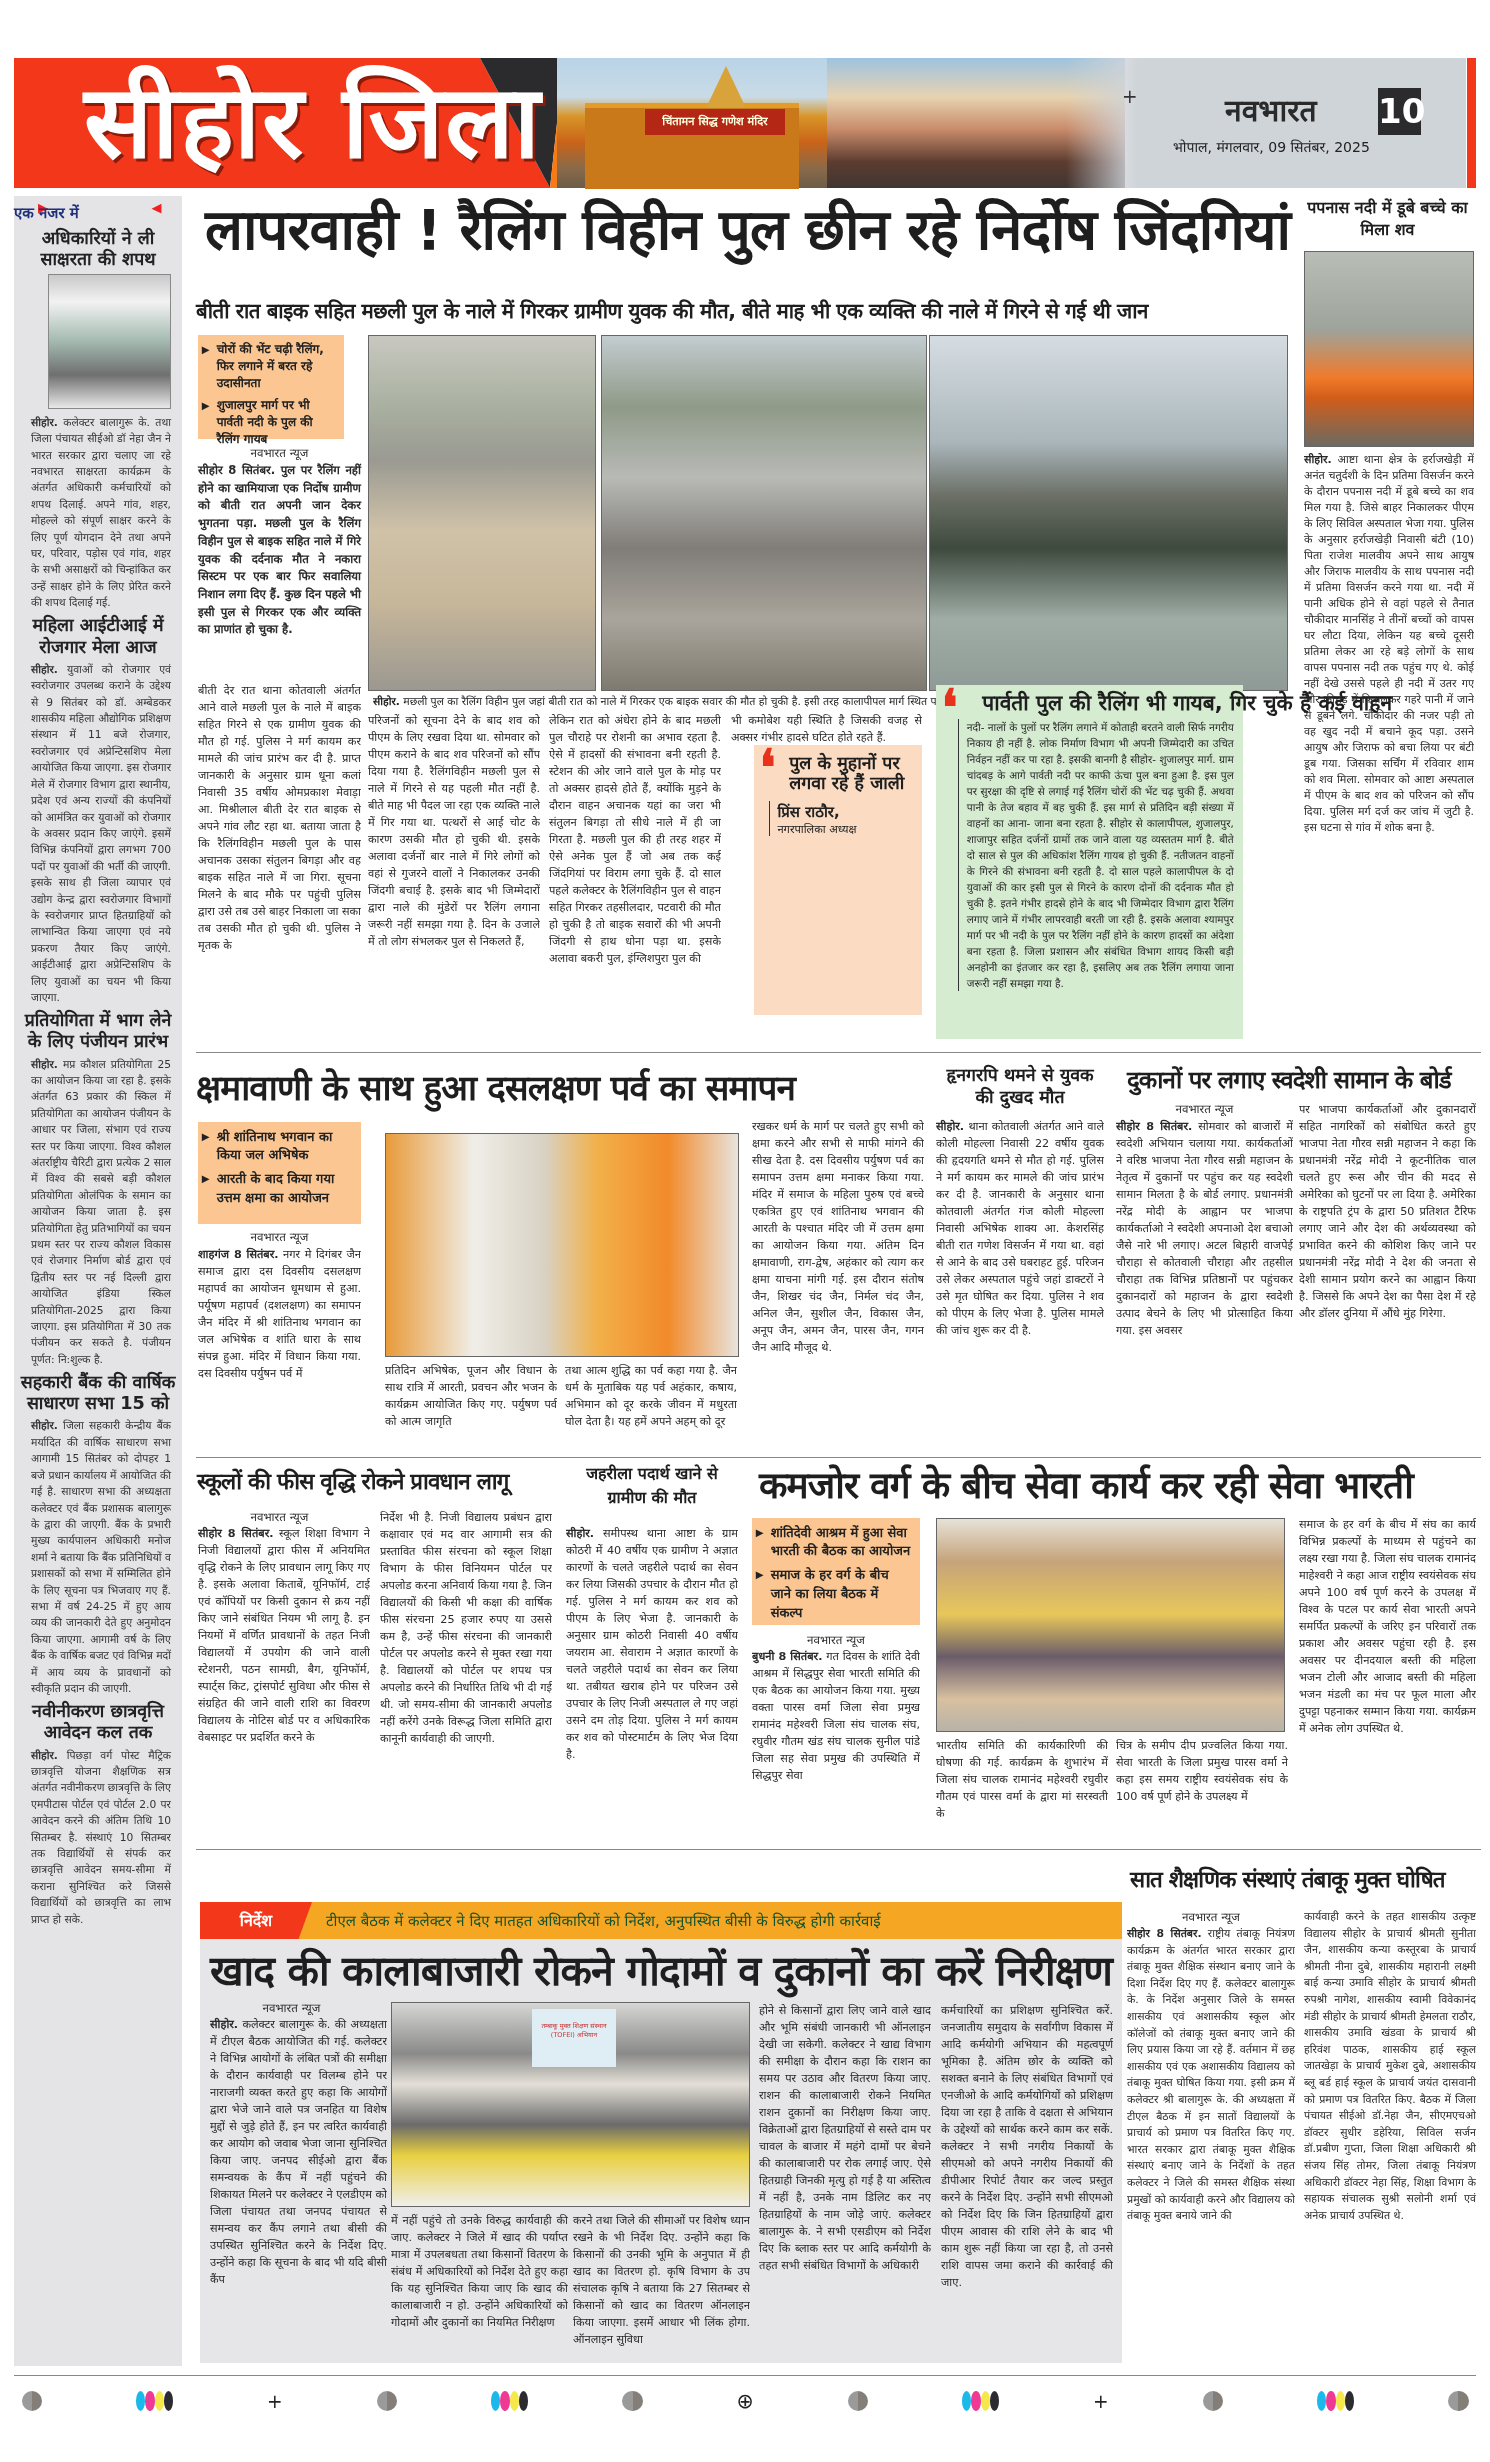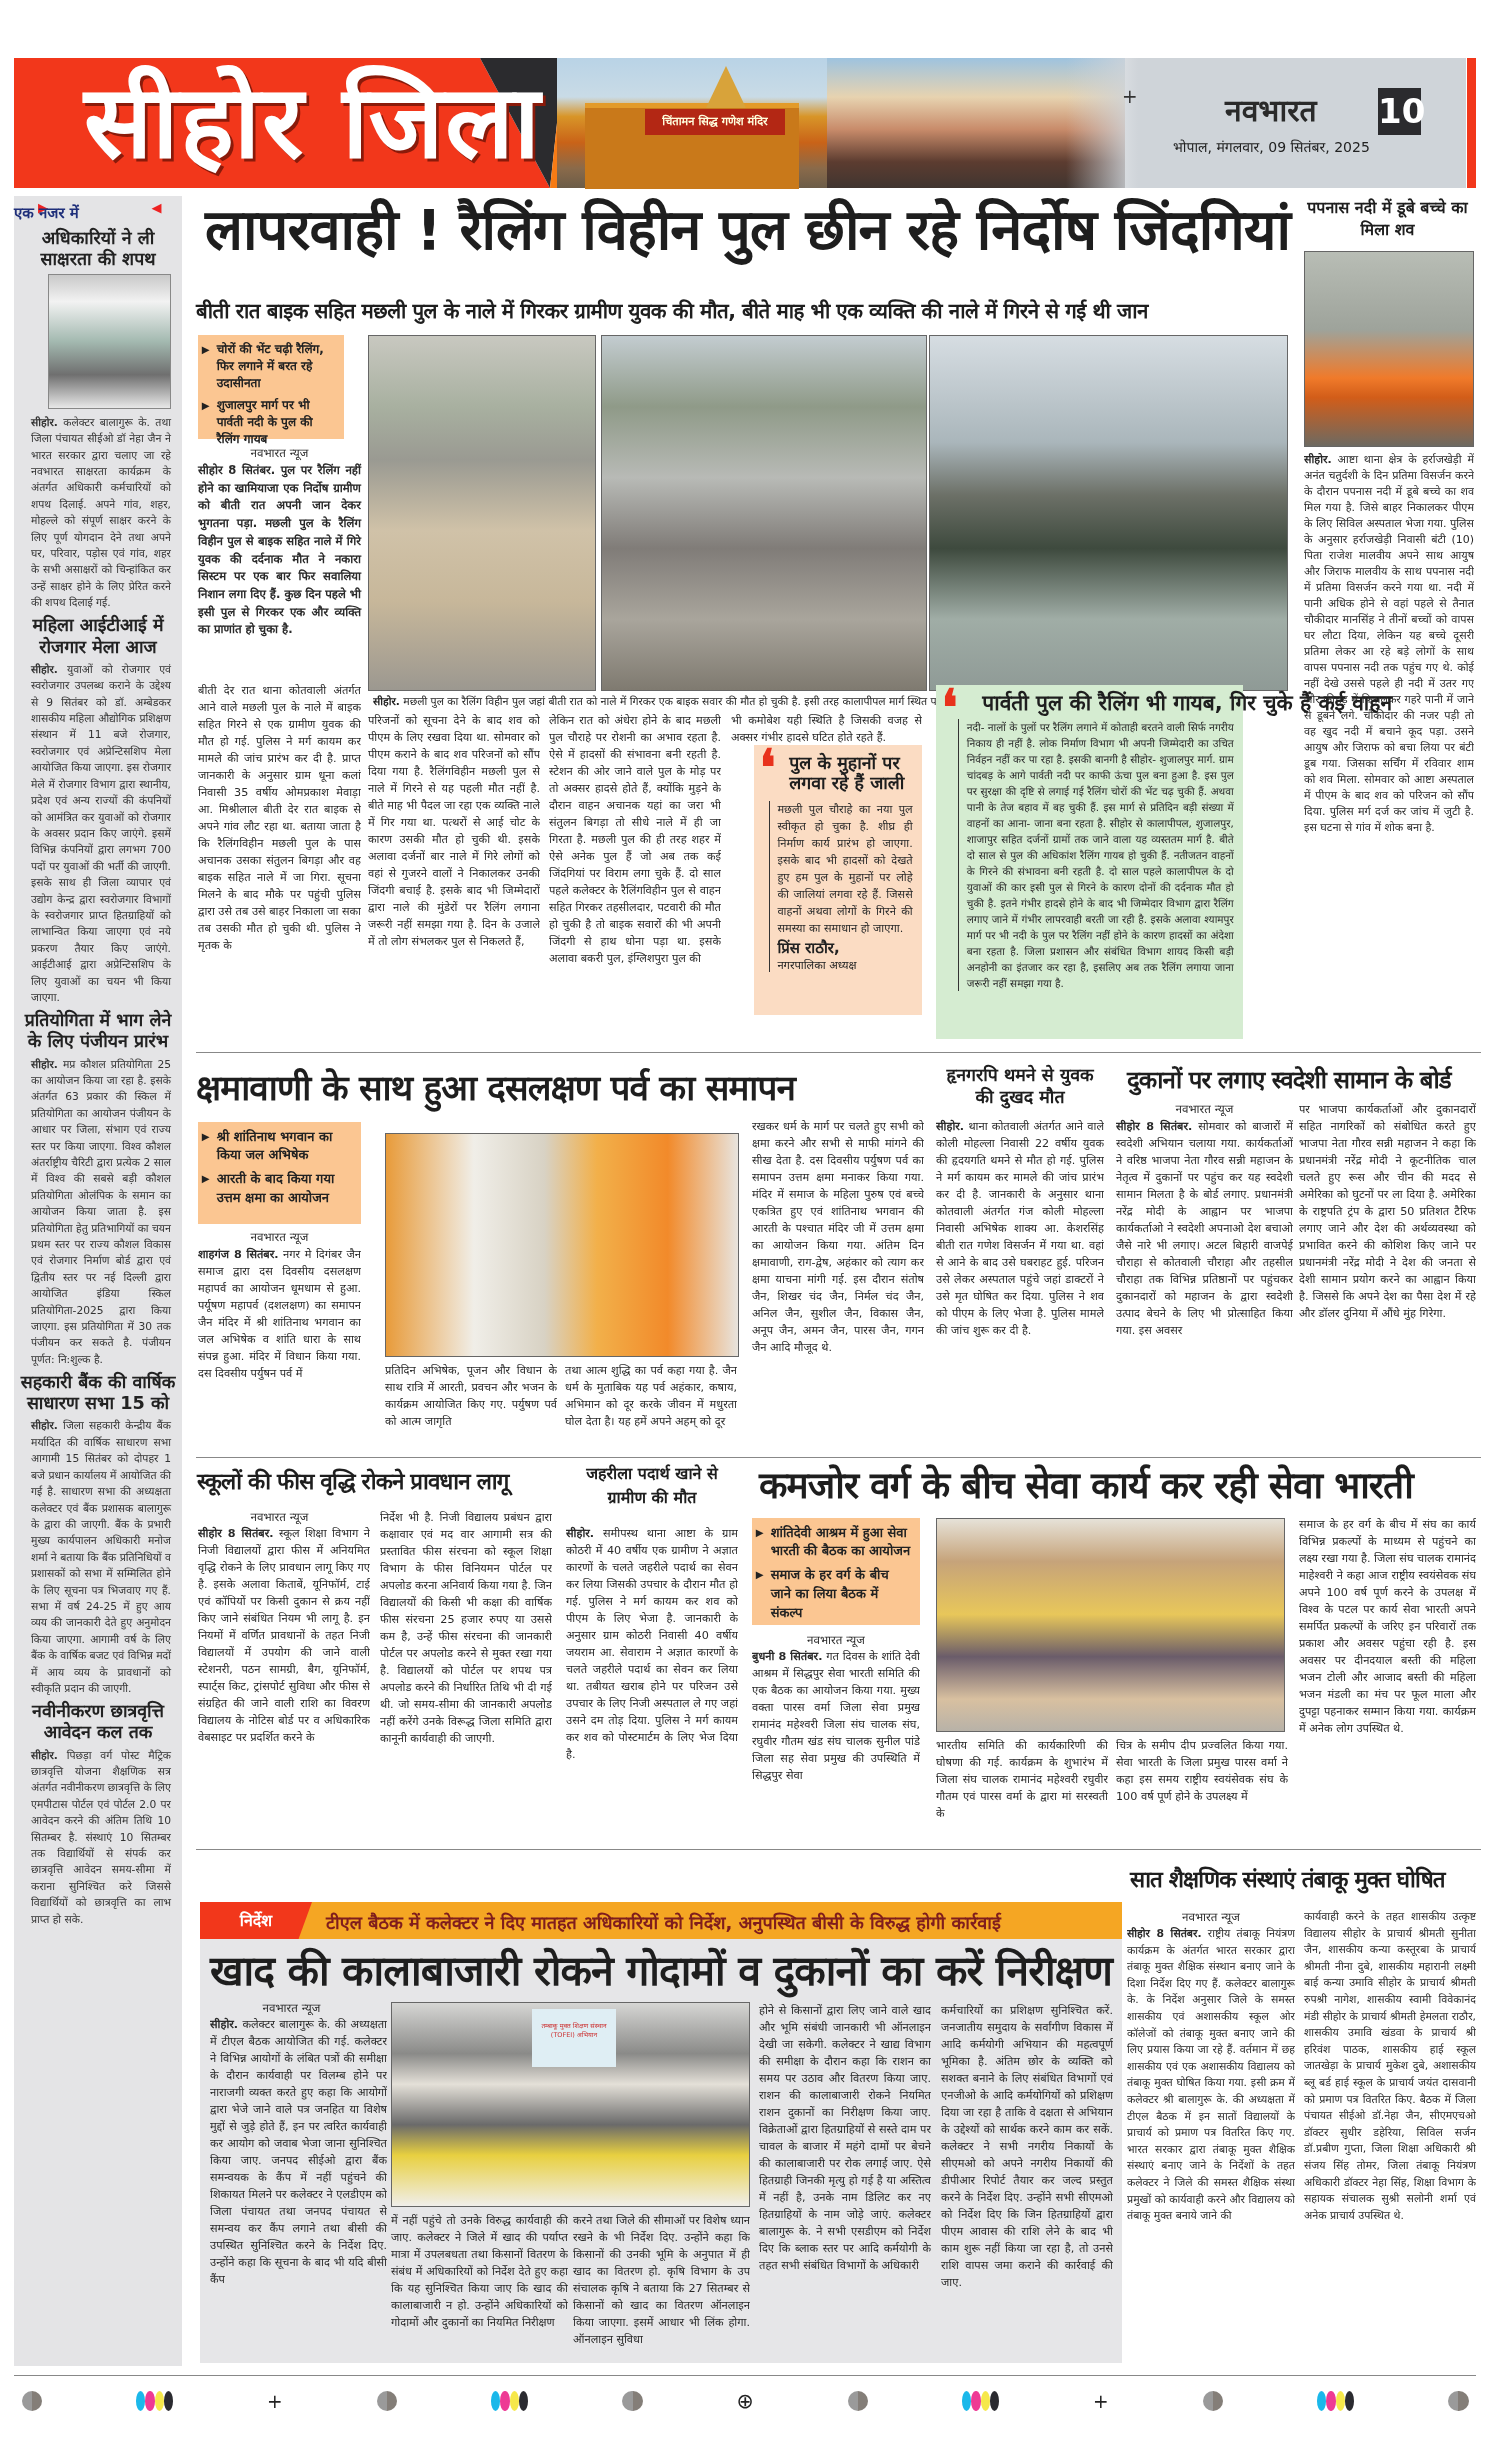--- a/index.html
+++ b/index.html
@@ -35,21 +35,21 @@
 .news-src{font-weight:normal;text-align:center;font-size:11.6px}
 .photo{position:absolute;border:0.9px solid #666}
 .caption{position:absolute;font-size:10.7px;color:#222;white-space:nowrap}
 .quote-box{position:absolute;padding:7.5px 9.3px}
 .quote-mark{color:#e8321c;font-size:50px;font-weight:bold;line-height:37px;position:absolute;left:5.6px;top:3.7px;font-family:"DejaVu Serif",serif}
 .q-title{font-weight:bold;color:#1e1e1e}
 .q-text{font-size:11.2px;line-height:17px;text-align:justify;color:#2a2a2a}
 .rule{position:absolute;background:#888}
 .nirdesh-bar{position:absolute;left:200px;top:1902px;width:922px;height:37px;background:#f5a623}
 .nirdesh-tag{position:absolute;left:0;top:0;width:112px;height:37px;background:#f2371b;color:#fff;font-weight:bold;font-size:16px;text-align:center;line-height:37px;clip-path:polygon(0 0,100% 0,88% 100%,0 100%)}
-.nirdesh-text{position:absolute;left:126px;top:8.4px;font-size:18px;font-weight:bold;color:#7f1d1d;white-space:nowrap}
+.nirdesh-text{position:absolute;left:126px;top:8.4px;font-size:15px;font-weight:normal;color:#14532d;white-space:nowrap}
 .grey-panel{position:absolute;left:200px;top:1939px;width:922px;height:424px;background:#e6e6e8}
 .regmarks{position:absolute;left:14px;top:2375px;width:1462px;height:37px;border-top:1.9px solid #888}
 .dot{display:inline-block;width:9.3px;height:20.5px;border-radius:50%;vertical-align:middle}
 .grey-dot{display:inline-block;width:20.5px;height:20.5px;border-radius:50%;background:linear-gradient(90deg,#9a9a9a 50%,#847e78 50%);vertical-align:middle}
 </style>
 </head>
 <body>
 
 <div class="abs masthead">
   <div class="abs mast-red"></div>
@@ -115,21 +115,20 @@
 <div class="caption" style="left:373px;top:694px;width:913px;overflow:hidden"><b>सीहोर.</b> <span>मछली पुल का रैलिंग विहीन पुल जहां बीती रात को नाले में गिरकर एक बाइक सवार की मौत हो चुकी है. इसी तरह कालापीपल मार्ग स्थित पार्वती नदी पर बने पुल की रैलिंग भी कई महीनों से नदारद है.</span></div>
 
 <div class="col" style="left:368px;top:712px;width:172px;height:321px;overflow:hidden">परिजनों को सूचना देने के बाद शव को पीएम के लिए रखवा दिया था. सोमवार को पीएम कराने के बाद शव परिजनों को सौंप दिया गया है. रैलिंगविहीन मछली पुल से नाले में गिरने से यह पहली मौत नहीं है. बीते माह भी पैदल जा रहा एक व्यक्ति नाले में गिर गया था. पत्थरों से आई चोट के कारण उसकी मौत हो चुकी थी. इसके अलावा दर्जनों बार नाले में गिरे लोगों को वहां से गुजरने वालों ने निकालकर उनकी जिंदगी बचाई है. इसके बाद भी जिम्मेदारों द्वारा नाले की मुंडेरों पर रैलिंग लगाना जरूरी नहीं समझा गया है. दिन के उजाले में तो लोग संभलकर पुल से निकलते हैं,</div>
 <div class="col" style="left:549px;top:712px;width:172px;height:321px;overflow:hidden">लेकिन रात को अंधेरा होने के बाद मछली पुल चौराहे पर रोशनी का अभाव रहता है. ऐसे में हादसों की संभावना बनी रहती है. स्टेशन की ओर जाने वाले पुल के मोड़ पर तो अक्सर हादसे होते हैं, क्योंकि मुड़ने के दौरान वाहन अचानक यहां का जरा भी संतुलन बिगड़ा तो सीधे नाले में ही जा गिरता है. मछली पुल की ही तरह शहर में ऐसे अनेक पुल हैं जो अब तक कई जिंदगियां पर विराम लगा चुके हैं. दो साल पहले कलेक्टर के रैलिंगविहीन पुल से वाहन सहित गिरकर तहसीलदार, पटवारी की मौत हो चुकी है तो बाइक सवारों की भी अपनी जिंदगी से हाथ धोना पड़ा था. इसके अलावा बकरी पुल, इंग्लिशपुरा पुल की</div>
 <div class="col" style="left:731px;top:712px;width:191px;height:56px;overflow:hidden">भी कमोबेश यही स्थिति है जिसकी वजह से अक्सर गंभीर हादसे घटित होते रहते हैं.</div>
 
 <div class="quote-box" style="left:754px;top:745px;width:168px;height:270px;background:#fbdcc3">
   <div class="quote-mark">❛</div>
   <div class="q-title" style="margin-left:26px;font-size:17.7px;line-height:20.5px">पुल के मुहानों पर लगवा रहे हैं जाली</div>
   <div style="border-left:1.4px solid #333;margin-left:5.6px;padding-left:7.5px;margin-top:7.5px">
-    <div class="q-text">मछली पुल चौराहे का नया पुल स्वीकृत हो चुका है. शीघ्र ही निर्माण कार्य प्रारंभ हो जाएगा. इसके बाद भी हादसों को देखते हुए हम पुल के मुहानों पर लोहे की जालियां लगवा रहे हैं. जिससे वाहनों अथवा लोगों के गिरने की समस्या का समाधान हो जाएगा.</div>
     <div style="font-weight:bold;font-size:15px">प्रिंस राठौर,</div>
     <div style="font-size:11.2px">नगरपालिका अध्यक्ष</div>
   </div>
 </div>
 
 <div class="quote-box" style="left:936px;top:685px;width:307px;height:354px;background:#d5ecd1">
   <div class="quote-mark">❛</div>
   <div class="q-title" style="margin-left:37px;font-size:21px;line-height:20.5px;white-space:nowrap">पार्वती पुल की रैलिंग भी गायब, गिर चुके हैं कई वाहन</div>
   <div style="border-left:1.4px solid #333;margin-left:13px;padding-left:7.5px;margin-top:5.6px">
     <div class="q-text" style="font-size:10.4px;line-height:16px">नदी- नालों के पुलों पर रैलिंग लगाने में कोताही बरतने वाली सिर्फ नगरीय निकाय ही नहीं है. लोक निर्माण विभाग भी अपनी जिम्मेदारी का उचित निर्वहन नहीं कर पा रहा है. इसकी बानगी है सीहोर- शुजालपुर मार्ग. ग्राम चांदबड़ के आगे पार्वती नदी पर काफी ऊंचा पुल बना हुआ है. इस पुल पर सुरक्षा की दृष्टि से लगाई गई रैलिंग चोरों की भेंट चढ़ चुकी हैं. अथवा पानी के तेज बहाव में बह चुकी हैं. इस मार्ग से प्रतिदिन बड़ी संख्या में वाहनों का आना- जाना बना रहता है. सीहोर से कालापीपल, शुजालपुर, शाजापुर सहित दर्जनों ग्रामों तक जाने वाला यह व्यस्ततम मार्ग है. बीते दो साल से पुल की अधिकांश रैलिंग गायब हो चुकी हैं. नतीजतन वाहनों के गिरने की संभावना बनी रहती है. दो साल पहले कालापीपल के दो युवाओं की कार इसी पुल से गिरने के कारण दोनों की दर्दनाक मौत हो चुकी है. इतने गंभीर हादसे होने के बाद भी जिम्मेदार विभाग द्वारा रैलिंग लगाए जाने में गंभीर लापरवाही बरती जा रही है. इसके अलावा श्यामपुर मार्ग पर भी नदी के पुल पर रैलिंग नहीं होने के कारण हादसों का अंदेशा बना रहता है. जिला प्रशासन और संबंधित विभाग शायद किसी बड़ी अनहोनी का इंतजार कर रहा है, इसलिए अब तक रैलिंग लगाया जाना जरूरी नहीं समझा गया है.</div>

